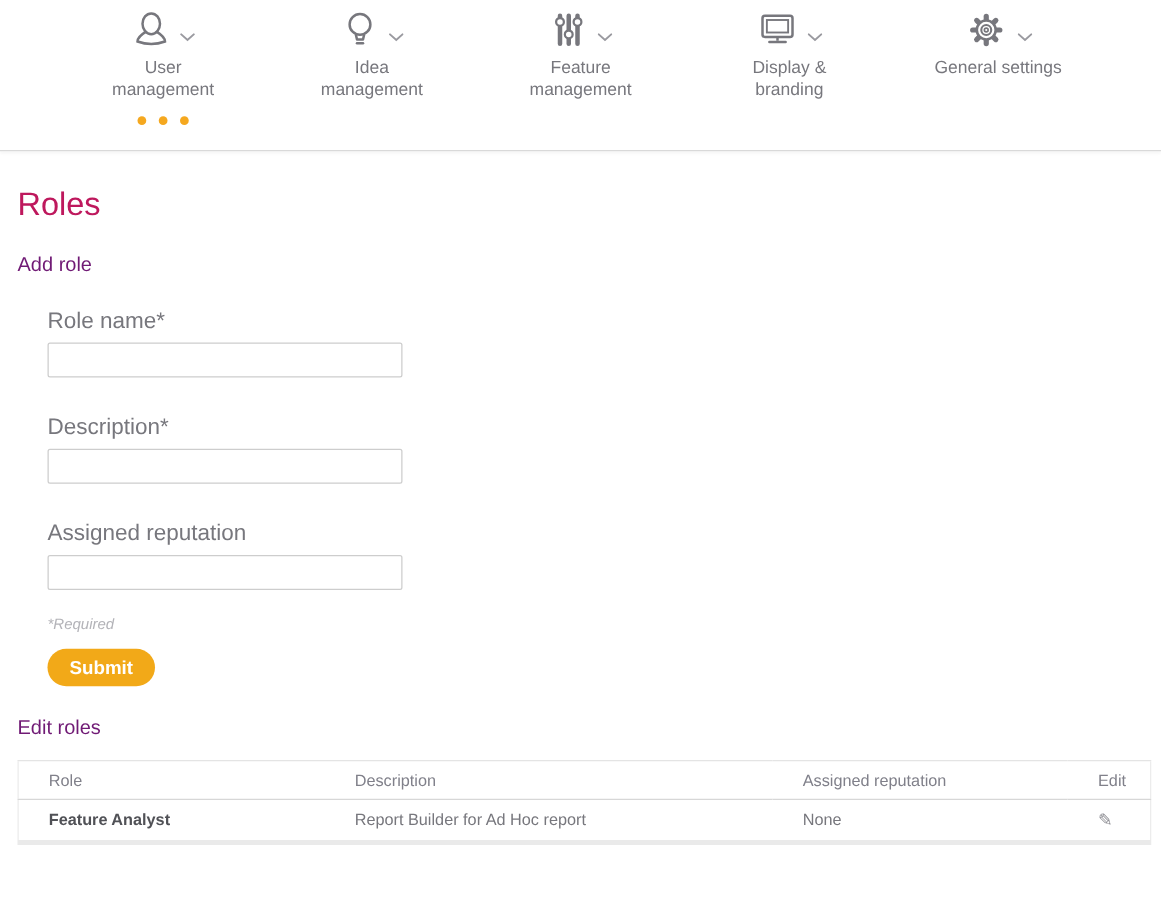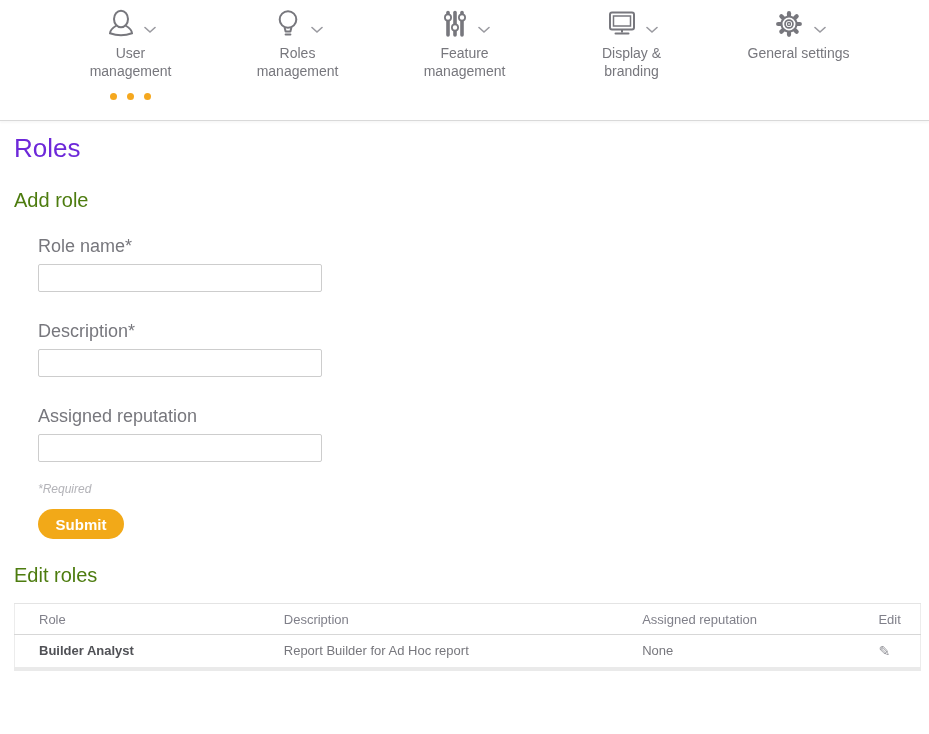--- a/index.html
+++ b/index.html
@@ -9,22 +9,22 @@
   .topbar { height:121px; background:#fff; border-bottom:1px solid #d9d9d9;
     box-shadow:0 2px 2px rgba(0,0,0,0.03); }
   .nav { display:flex; justify-content:center; padding-top:7px; }
   .nav-item { width:167px; text-align:center; cursor:pointer; }
   .icon-row { height:34px; display:flex; align-items:center; justify-content:center; gap:7px; }
   .icon-row .chev { margin-top:12px; }
   .nav-label { font-size:14px; line-height:18px; color:#77777d; max-width:112px; margin:3px auto 13px; }
   .dots { margin-top:7px; display:flex; justify-content:center; gap:10px; }
   .dot { width:7px; height:7px; border-radius:50%; background:#F5A81F; }
   
-  h1.page-title { font-size:26px; font-weight:400; color:#6d28d9; margin:12px 0 0 14px; }
-  h2.section { font-size:20px; font-weight:400; color:#4d7c0f; margin:25px 0 0 14px; }
+  h1.page-title { font-size:26px; font-weight:400; color:#be185d; margin:27px 0 0 14px; }
+  h2.section { font-size:16px; font-weight:400; color:#701a75; margin:25px 0 0 14px; }
   
   .form { margin-left:38px; }
   .field-label { display:block; font-size:18px; color:#77777d; margin-top:29px; }
   .field-label.first { margin-top:24px; }
   .text-input { display:block; width:284px; height:28px; margin-top:7px;
     border:1px solid #cdcdcd; border-radius:2px; padding:0 8px; font-size:13px;
     color:#55565b; outline:none; background:#fff; }
   .required-note { font-size:12px; font-style:italic; color:#b3b3b8; margin-top:20px; }
   .submit-btn { margin-top:13px; width:86px; height:30px; border:none; border-radius:15px;
     background:#F2A918; color:#fff; font-size:15px; font-weight:bold; cursor:pointer;
@@ -81,21 +81,21 @@
             <path d="M12.6 19.3 L13.6 23.6 H18.4 L19.4 19.3" stroke-width="2" stroke-linejoin="round"></path>
             <path d="M13.6 26.6 H18.4" stroke-width="2" stroke-linecap="round"></path>
           </svg>
         </span>
         <span class="chev">
           <svg class="glyph" width="12" height="8" viewBox="0 0 12 8" fill="none" stroke="#9a9aa0">
             <path d="M1 1.5 L6 6 L11 1.5" stroke-width="1.6" stroke-linecap="round"></path>
           </svg>
         </span>
       </div>
-      <div class="nav-label">Roles management</div>
+      <div class="nav-label">Idea management</div>
     </div>
 
     <div class="nav-item">
       <div class="icon-row">
         <span>
           <svg class="glyph" width="32" height="32" viewBox="0 0 32 32" fill="none" stroke="#77777d">
             <path d="M9 4.5 V27" stroke-width="3.6" stroke-linecap="round"></path>
             <path d="M16 4.5 V27" stroke-width="3.6" stroke-linecap="round"></path>
             <path d="M23 4.5 V27" stroke-width="3.6" stroke-linecap="round"></path>
             <circle cx="9" cy="9.5" r="3.1" fill="#fff" stroke-width="1.8"></circle>
@@ -194,21 +194,21 @@
     <thead>
       <tr>
         <th>Role</th>
         <th>Description</th>
         <th>Assigned reputation</th>
         <th>Edit</th>
       </tr>
     </thead>
     <tbody>
       <tr class="even">
-        <td class="role-name">Builder Analyst</td>
+        <td class="role-name">Feature Analyst</td>
         <td>Report Builder for Ad Hoc report</td>
         <td>None</td>
         <td><span class="pencil">✎</span></td>
       </tr>
     </tbody>
   </table>
   <div class="row-peek"></div>
 </main>
 
 </body></html>

